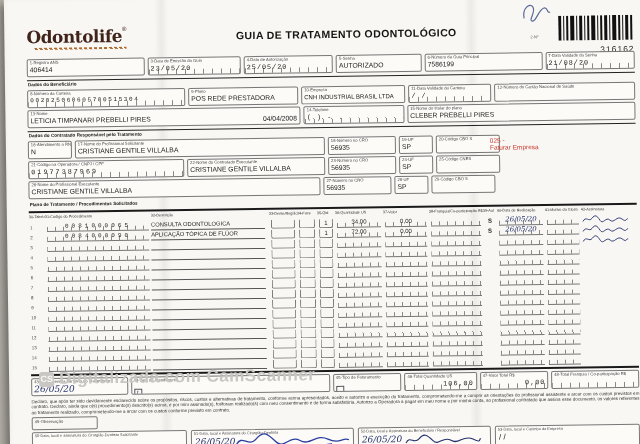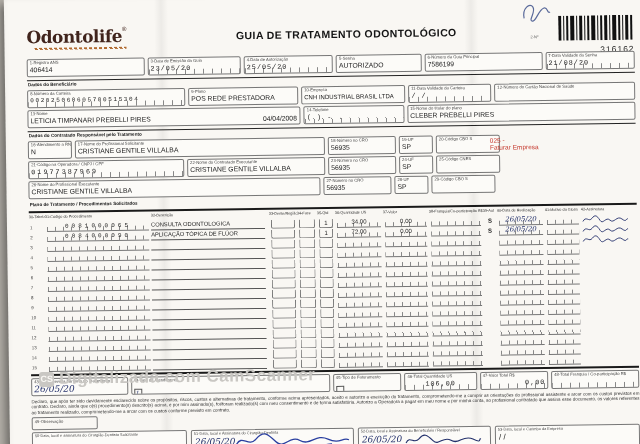--- a/index.html
+++ b/index.html
@@ -567,21 +567,21 @@
      <div class="fbox" style="width:222px">
             <div class="flabel">44-Tipo de Atendimento</div>
             <div><span class="chk hand">1</span><span class="opts">1-Tratamento Odontológico   2-Exame Radiológico   3-Ortodontia   4-Urgência/Emergência</span></div>
           </div>
      <div class="fbox" style="width:72px">
             <div class="flabel">45-Tipo de Faturamento</div>
             <div><span class="chk"></span><span class="opts">1-Total  2-Parcial</span></div>
           </div>
      <div class="fbox combbg" style="width:76px">
             <div class="flabel">46-Total Quantidade US</div>
-            <div class="fval mono" style="text-align:center">106,00</div>
+            <div class="fval mono" style="text-align:right">106,00</div>
           </div>
      <div class="fbox combbg" style="width:72px">
             <div class="flabel">47-Valor Total R$</div>
             <div class="fval mono" style="text-align:right">0,00</div>
           </div>
      <div class="fbox combbg" style="width:94px">
             <div class="flabel">48-Total Franquia / Co-participação R$</div>
             <div class="fval mono"></div>
           </div>
    </div>

